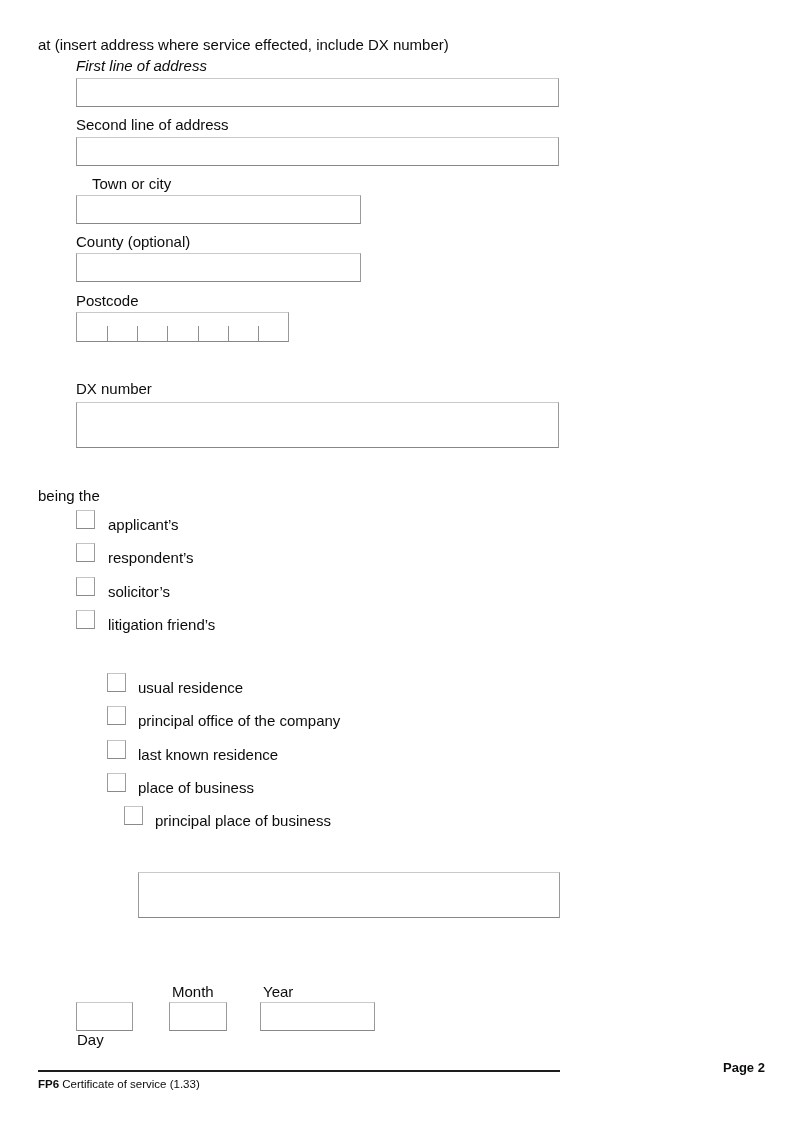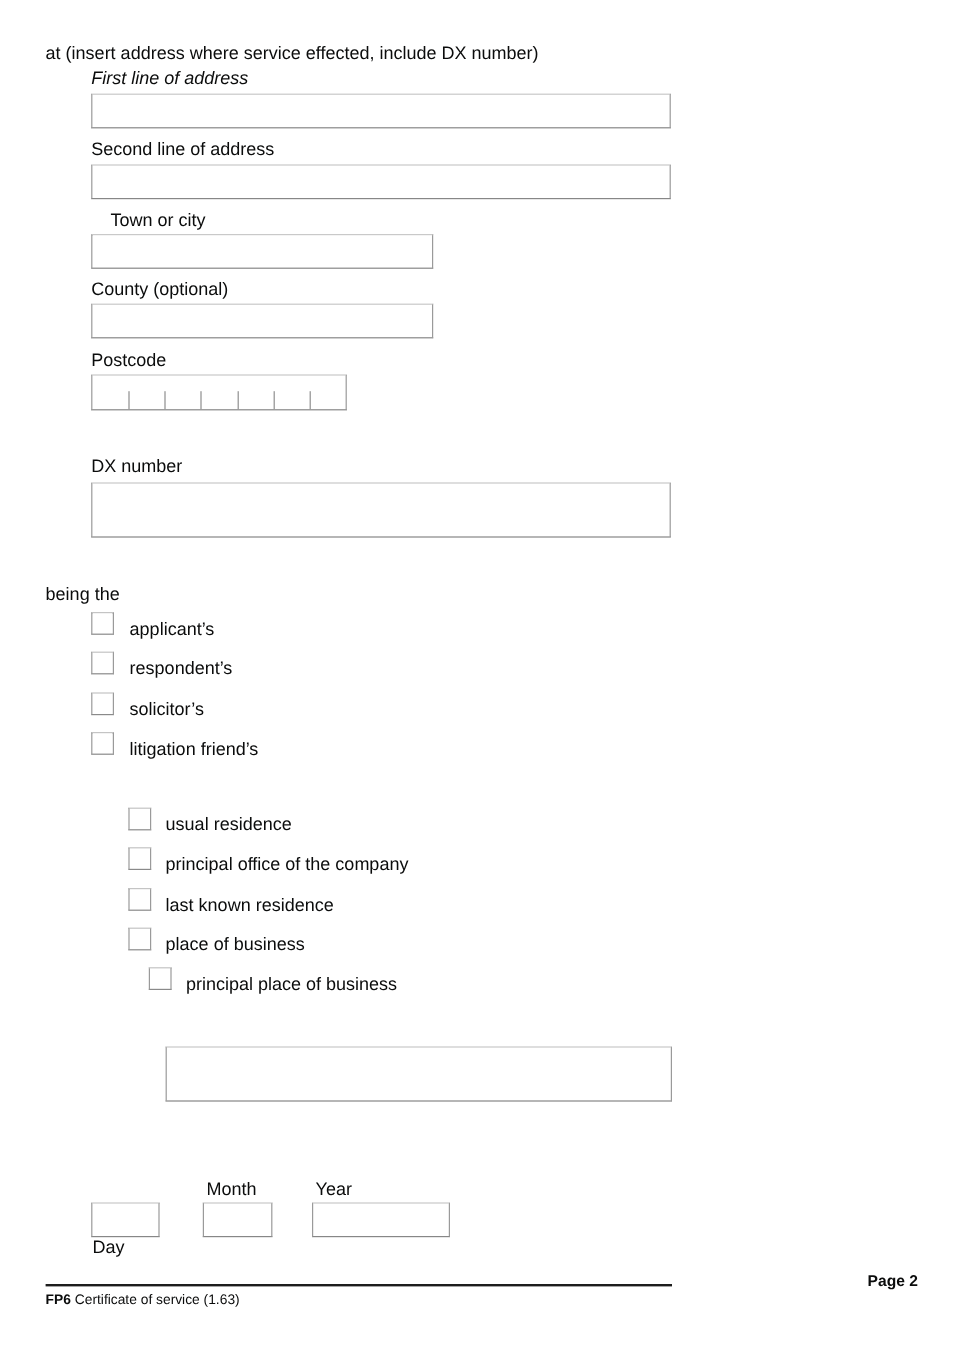--- a/index.html
+++ b/index.html
@@ -150,16 +150,16 @@
   <div class="abs label" style="left:263px; top:984px;">Year</div>
 
   <input class="abs input-box" style="left: 76px; top: 1002px; width: 57px; height: 29px;" value="">
   <input class="abs input-box" style="left: 169px; top: 1002px; width: 58px; height: 29px;" value="">
   <input class="abs input-box" style="left: 260px; top: 1002px; width: 115px; height: 29px;" value="">
 
   <div class="abs page-num" style="left:723px; top:1060px;">Page 2</div>
   <div class="abs footer-line" style="left:38px; top:1070px; width:522px;"></div>
   <div class="abs footer-text" style="left:38px; top:1078px;">
     <span class="bold">FP6</span>
-    <span>Certificate of service (1.63)</span>
+    <span>Certificate of service (1.33)</span>
   </div>
 
 </div>
 
 </body></html>

